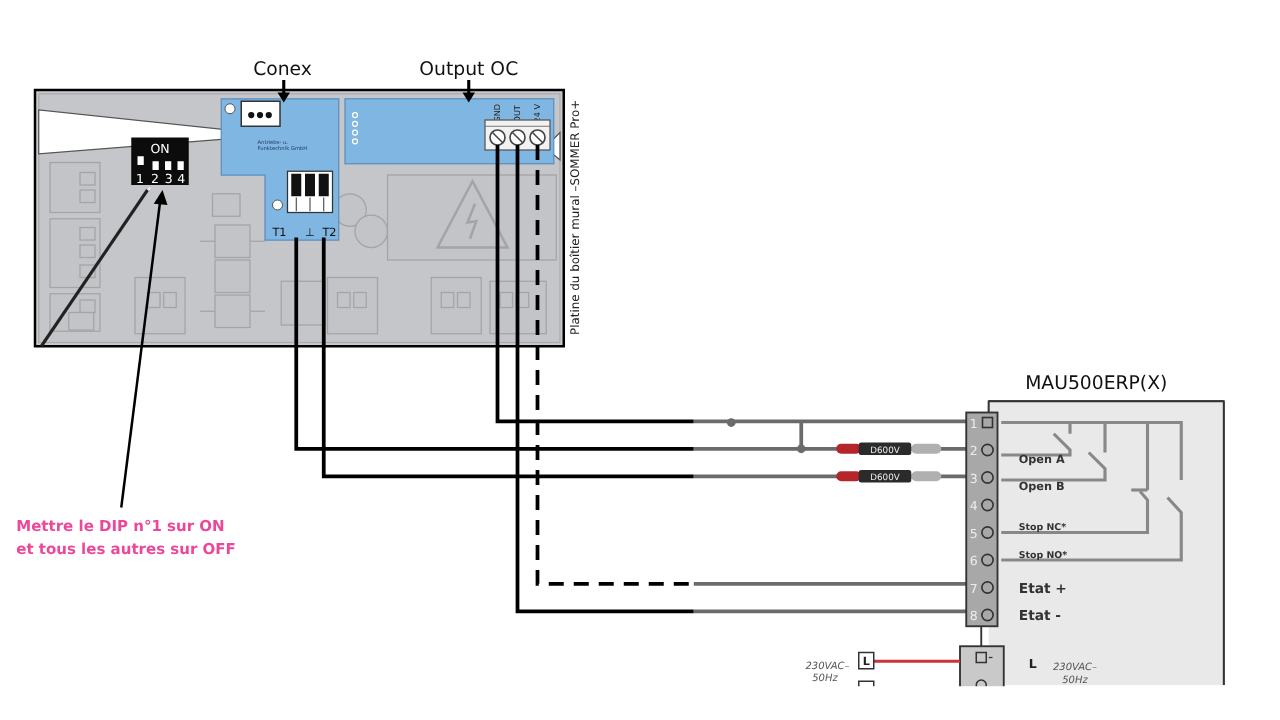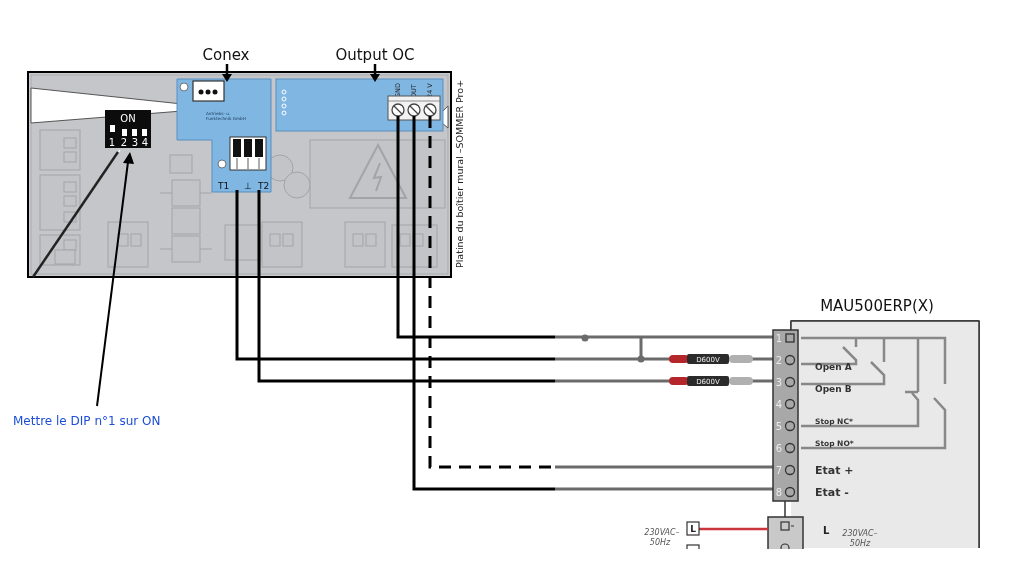--- a/index.html
+++ b/index.html
@@ -1,19 +1,19 @@
 <!DOCTYPE html>
 <html><head>
 <meta charset="utf-8">
 <style>
   html, body { margin:0; padding:0; background:#ffffff; }
   body { width:1024px; height:576px; position:relative; overflow:hidden; font-family:"Liberation Sans", sans-serif; }
   svg { position:absolute; left:0; top:0; }
   .lbl { font-family:"DejaVu Sans", sans-serif; }
-  .note { position:absolute; left:13px; top:412px; font-family:"DejaVu Sans", sans-serif; font-size:12px; line-height:18px; color:#1d4ed8; white-space:nowrap; }
+  .note { position:absolute; left:13px; top:412px; font-family:"DejaVu Sans", sans-serif; font-size:12px; line-height:18px; color:#ec4899; white-space:nowrap;font-weight:bold; }
 </style>
 </head>
 <body>
 
 <svg width="1024" height="576" viewBox="0 0 1024 576">
 
   <g>
     <rect x="28" y="72" width="423" height="205" fill="#c9cbce" stroke="#000" stroke-width="2"></rect>
     <rect x="31" y="75" width="417" height="199" fill="#c4c6c9" stroke="#a9abae" stroke-width="1"></rect>
 
@@ -255,13 +255,14 @@
   <text x="660" y="545" class="lbl" font-size="8" font-style="italic" fill="#555" text-anchor="middle">50Hz</text>
   <text x="823" y="534" class="lbl" font-size="10" font-weight="bold" fill="#222">L</text>
   <text x="860" y="536" class="lbl" font-size="8" font-style="italic" fill="#555" text-anchor="middle">230VAC–</text>
   <text x="860" y="546" class="lbl" font-size="8" font-style="italic" fill="#555" text-anchor="middle">50Hz</text>
 
   <rect x="600" y="549" width="424" height="27" fill="#ffffff"></rect>
 </svg>
 
 <div class="note">
   <div>Mettre le DIP n°1 sur ON</div>
+  <div>et tous les autres sur OFF</div>
 </div>
 
 </body></html>

